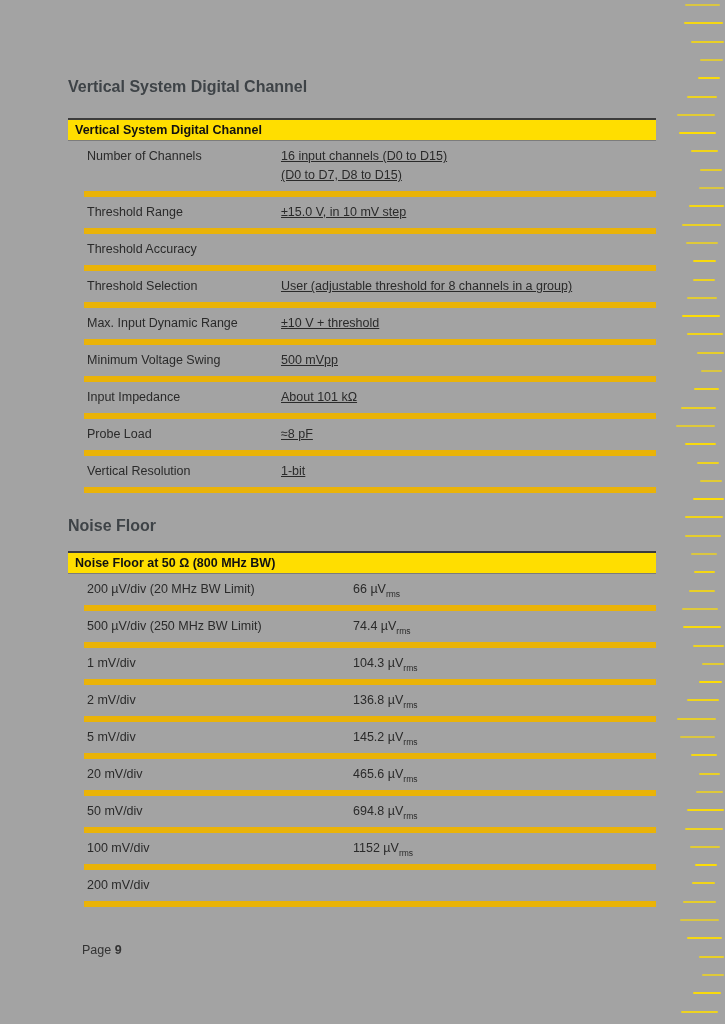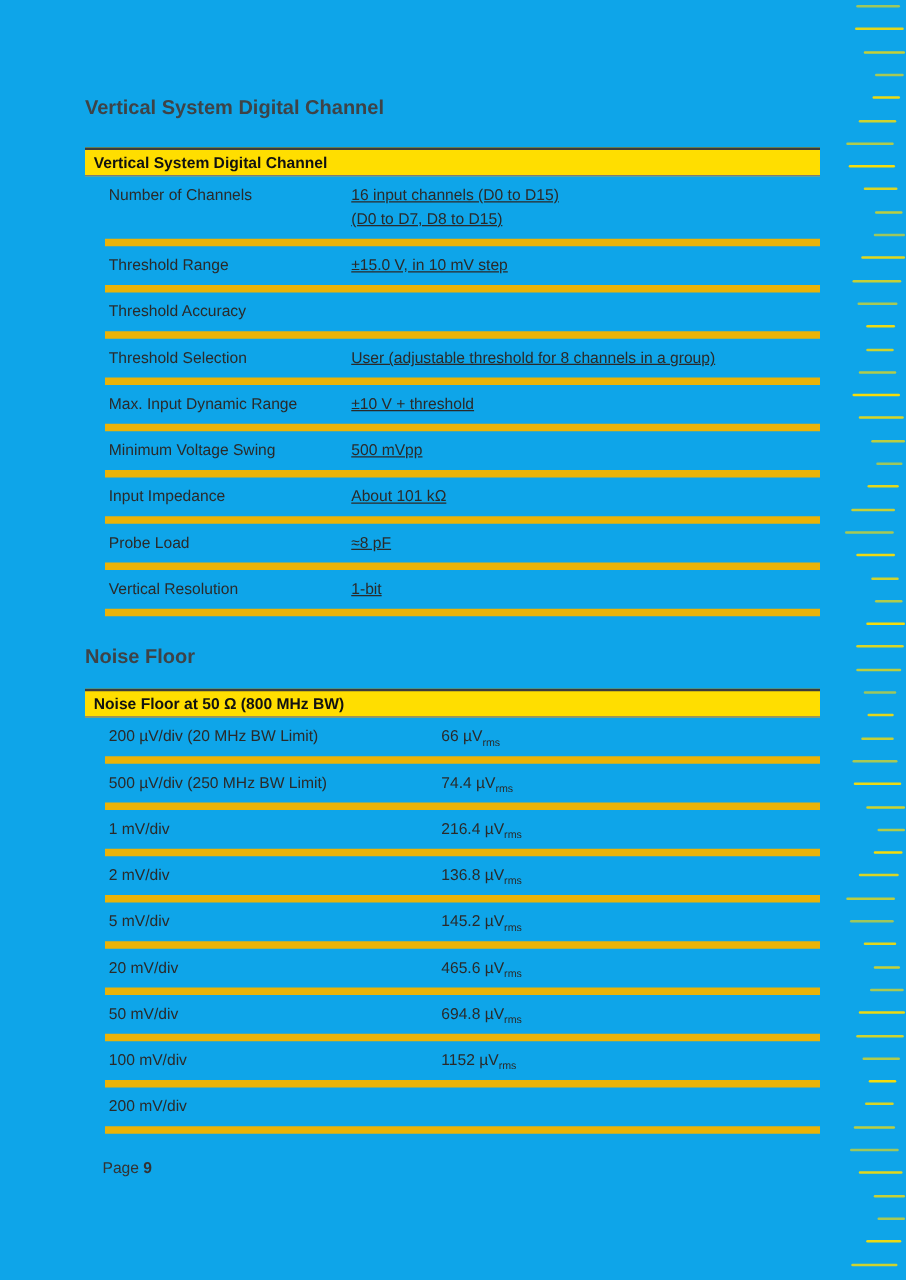--- a/index.html
+++ b/index.html
@@ -1,21 +1,21 @@
 <!DOCTYPE html>
 <html style="--yellow: #FFDE00;"><head>
 <meta charset="utf-8">
 <style>
   * { box-sizing: border-box; }
   html, body { margin: 0; padding: 0; background: #ffffff; }
   .page {
     position: relative;
     width: 725px;
     height: 1024px;
-    background: #0ea5e9;
+    background: #a3a3a3;
     overflow: hidden;
     font-family: "Liberation Sans", "DejaVu Sans", sans-serif;
     color: #2a2a2a;
   }
   .content {
     position: absolute;
     left: 68px;
     top: 76px;
     width: 588px;
   }
@@ -52,21 +52,21 @@
     padding: 6px 0 6px 3px;
     line-height: 19px;
   }
   .cell.label { flex: 0 0 auto; }
   .table-0 .cell.label { width: 197px; }
   .table-1 .cell.label { width: 269px; }
   .cell.value { flex: 1 1 auto; padding-left: 0; }
   .vline { line-height: 19px; text-decoration: underline; }
   sub.rms { font-size: 8.5px; line-height: 0; }
   .footer {
-    margin-top: 20px;
+    margin-top: 36px;
     padding-left: 14px;
     font-size: 12.5px;
     color: #333333;
   }
   .footer b { font-weight: bold; }
   .decor {
     position: absolute;
     top: 0;
     right: 0;
     width: 60px;
@@ -214,21 +214,21 @@
           <div class="spec-row">
             <div class="cell label">200 µV/div (20 MHz BW Limit)</div>
             <div class="cell value"><span>66 µV</span><sub class="rms">rms</sub></div>
           </div>
           <div class="spec-row">
             <div class="cell label">500 µV/div (250 MHz BW Limit)</div>
             <div class="cell value"><span>74.4 µV</span><sub class="rms">rms</sub></div>
           </div>
           <div class="spec-row">
             <div class="cell label">1 mV/div</div>
-            <div class="cell value"><span>216.4 µV</span><sub class="rms">rms</sub></div>
+            <div class="cell value"><span>104.3 µV</span><sub class="rms">rms</sub></div>
           </div>
           <div class="spec-row">
             <div class="cell label">2 mV/div</div>
             <div class="cell value"><span>136.8 µV</span><sub class="rms">rms</sub></div>
           </div>
           <div class="spec-row">
             <div class="cell label">5 mV/div</div>
             <div class="cell value"><span>145.2 µV</span><sub class="rms">rms</sub></div>
           </div>
           <div class="spec-row">

